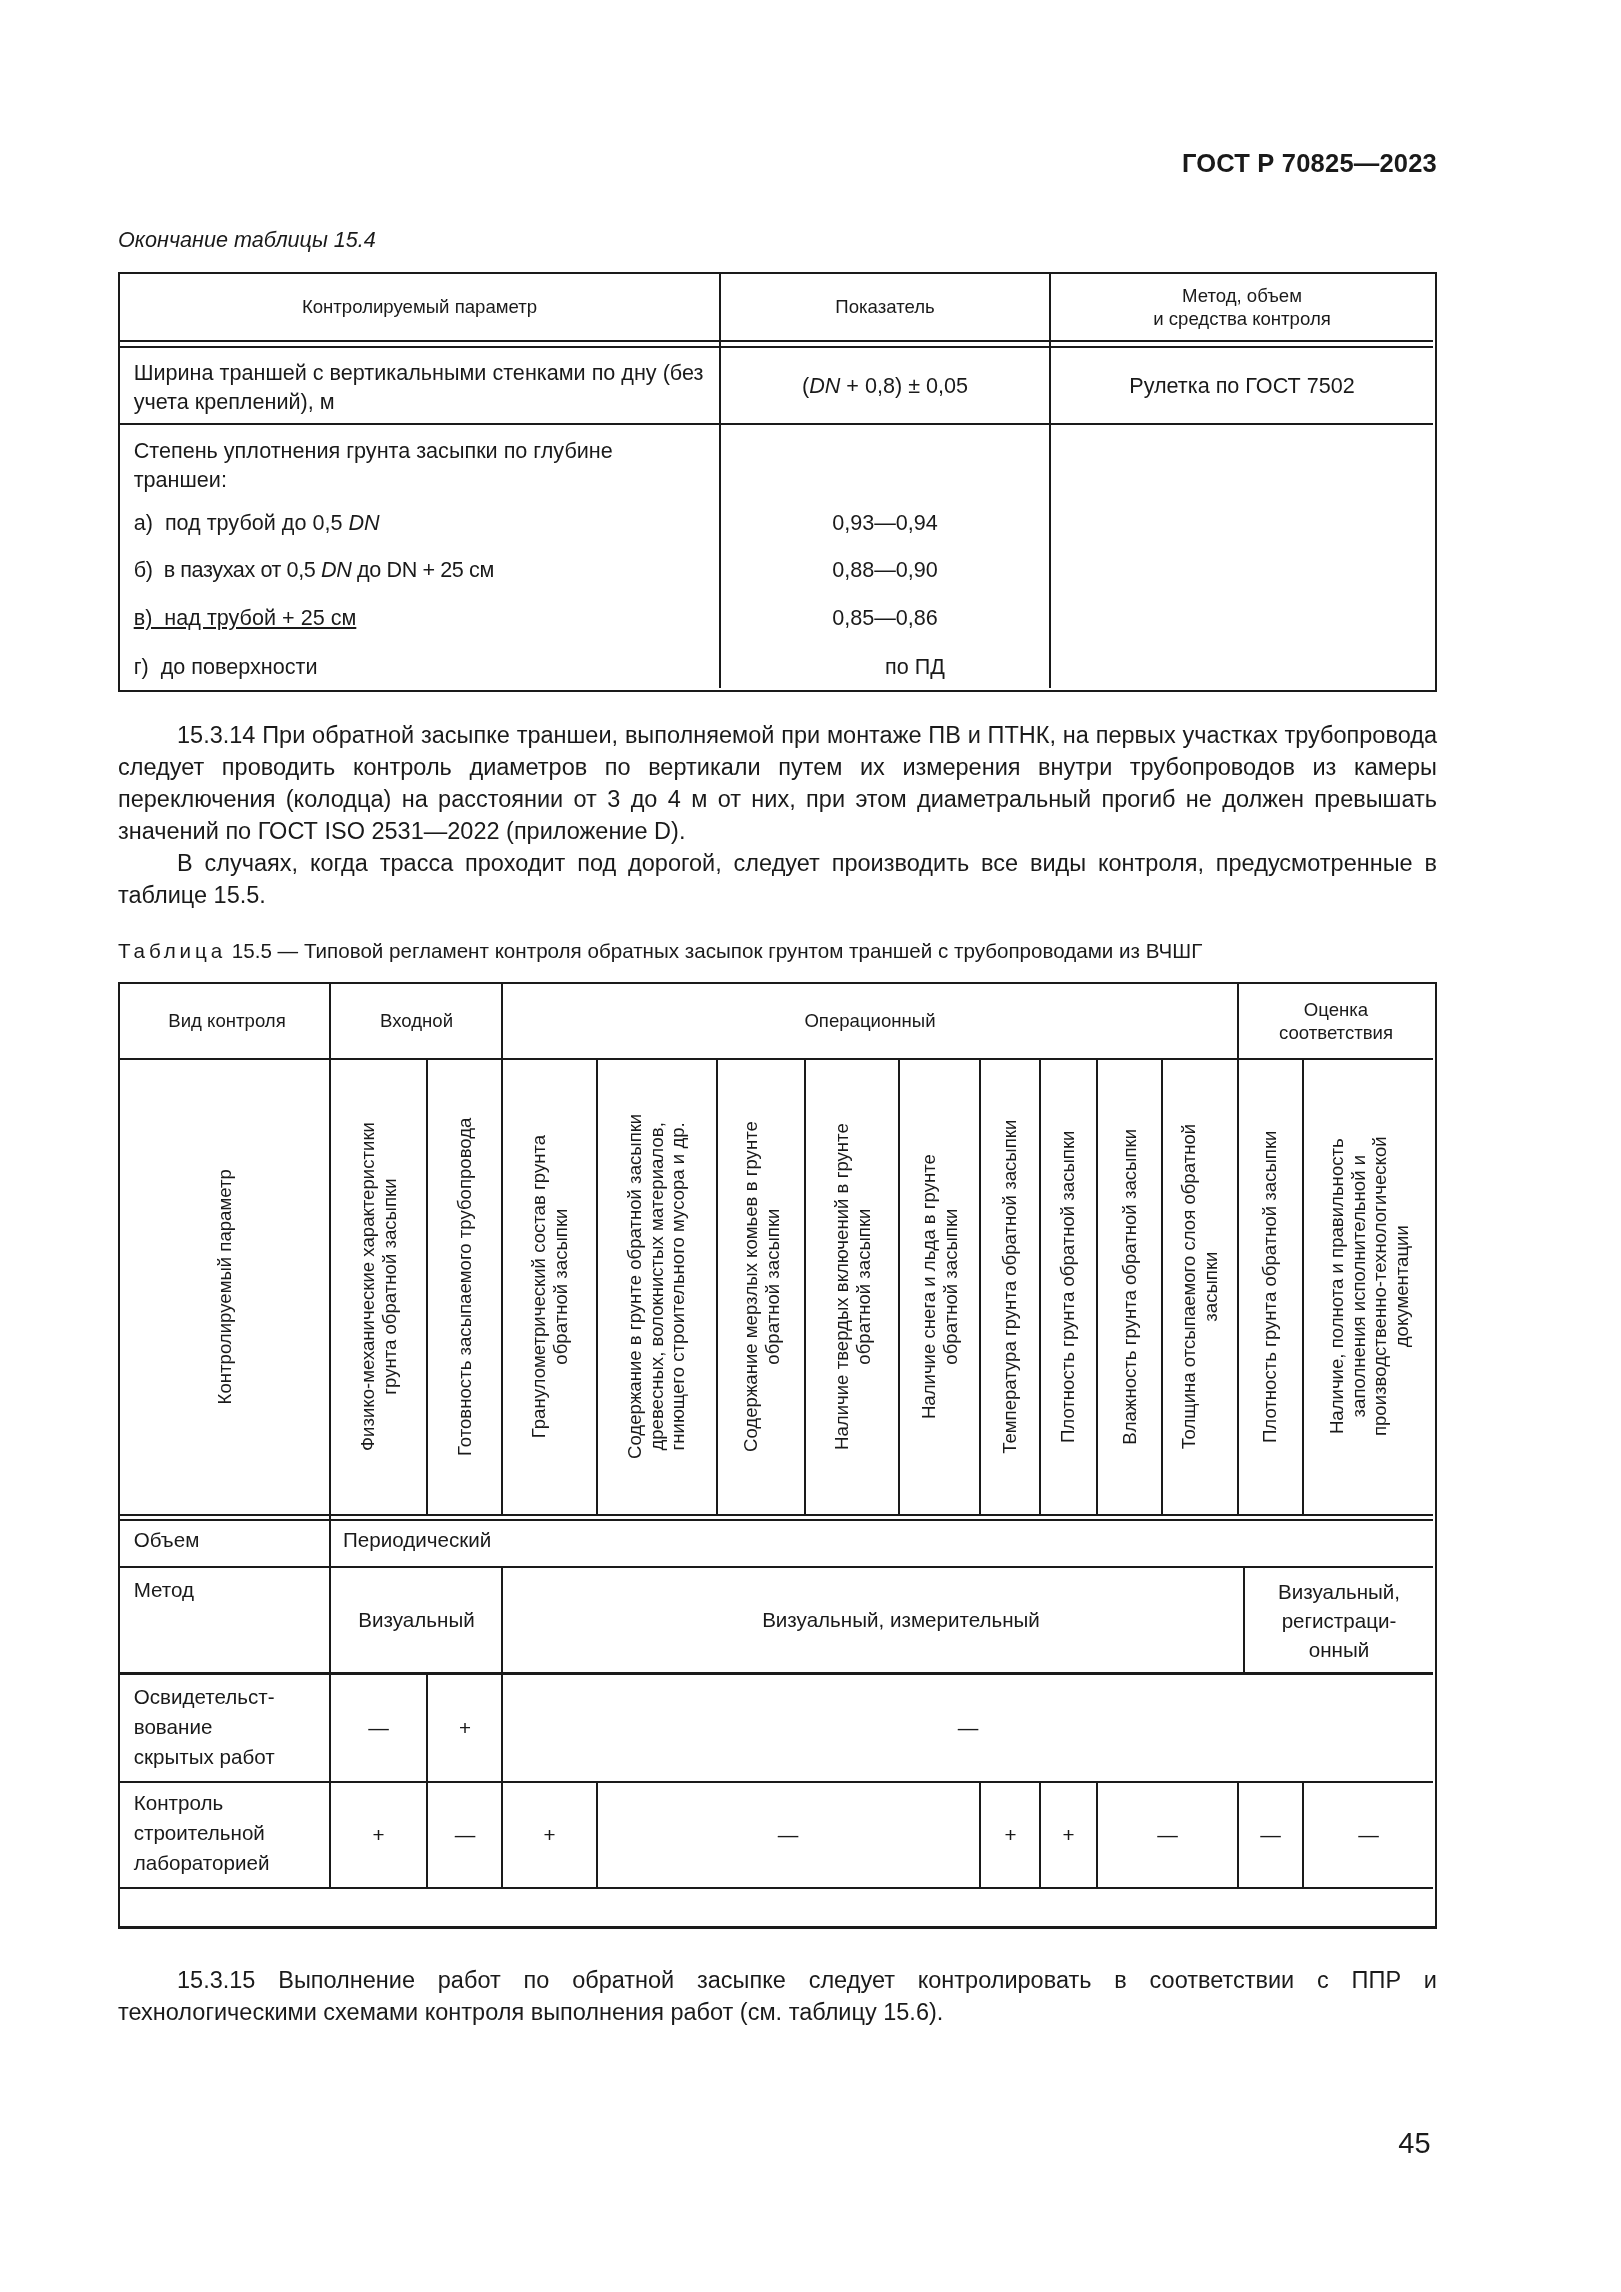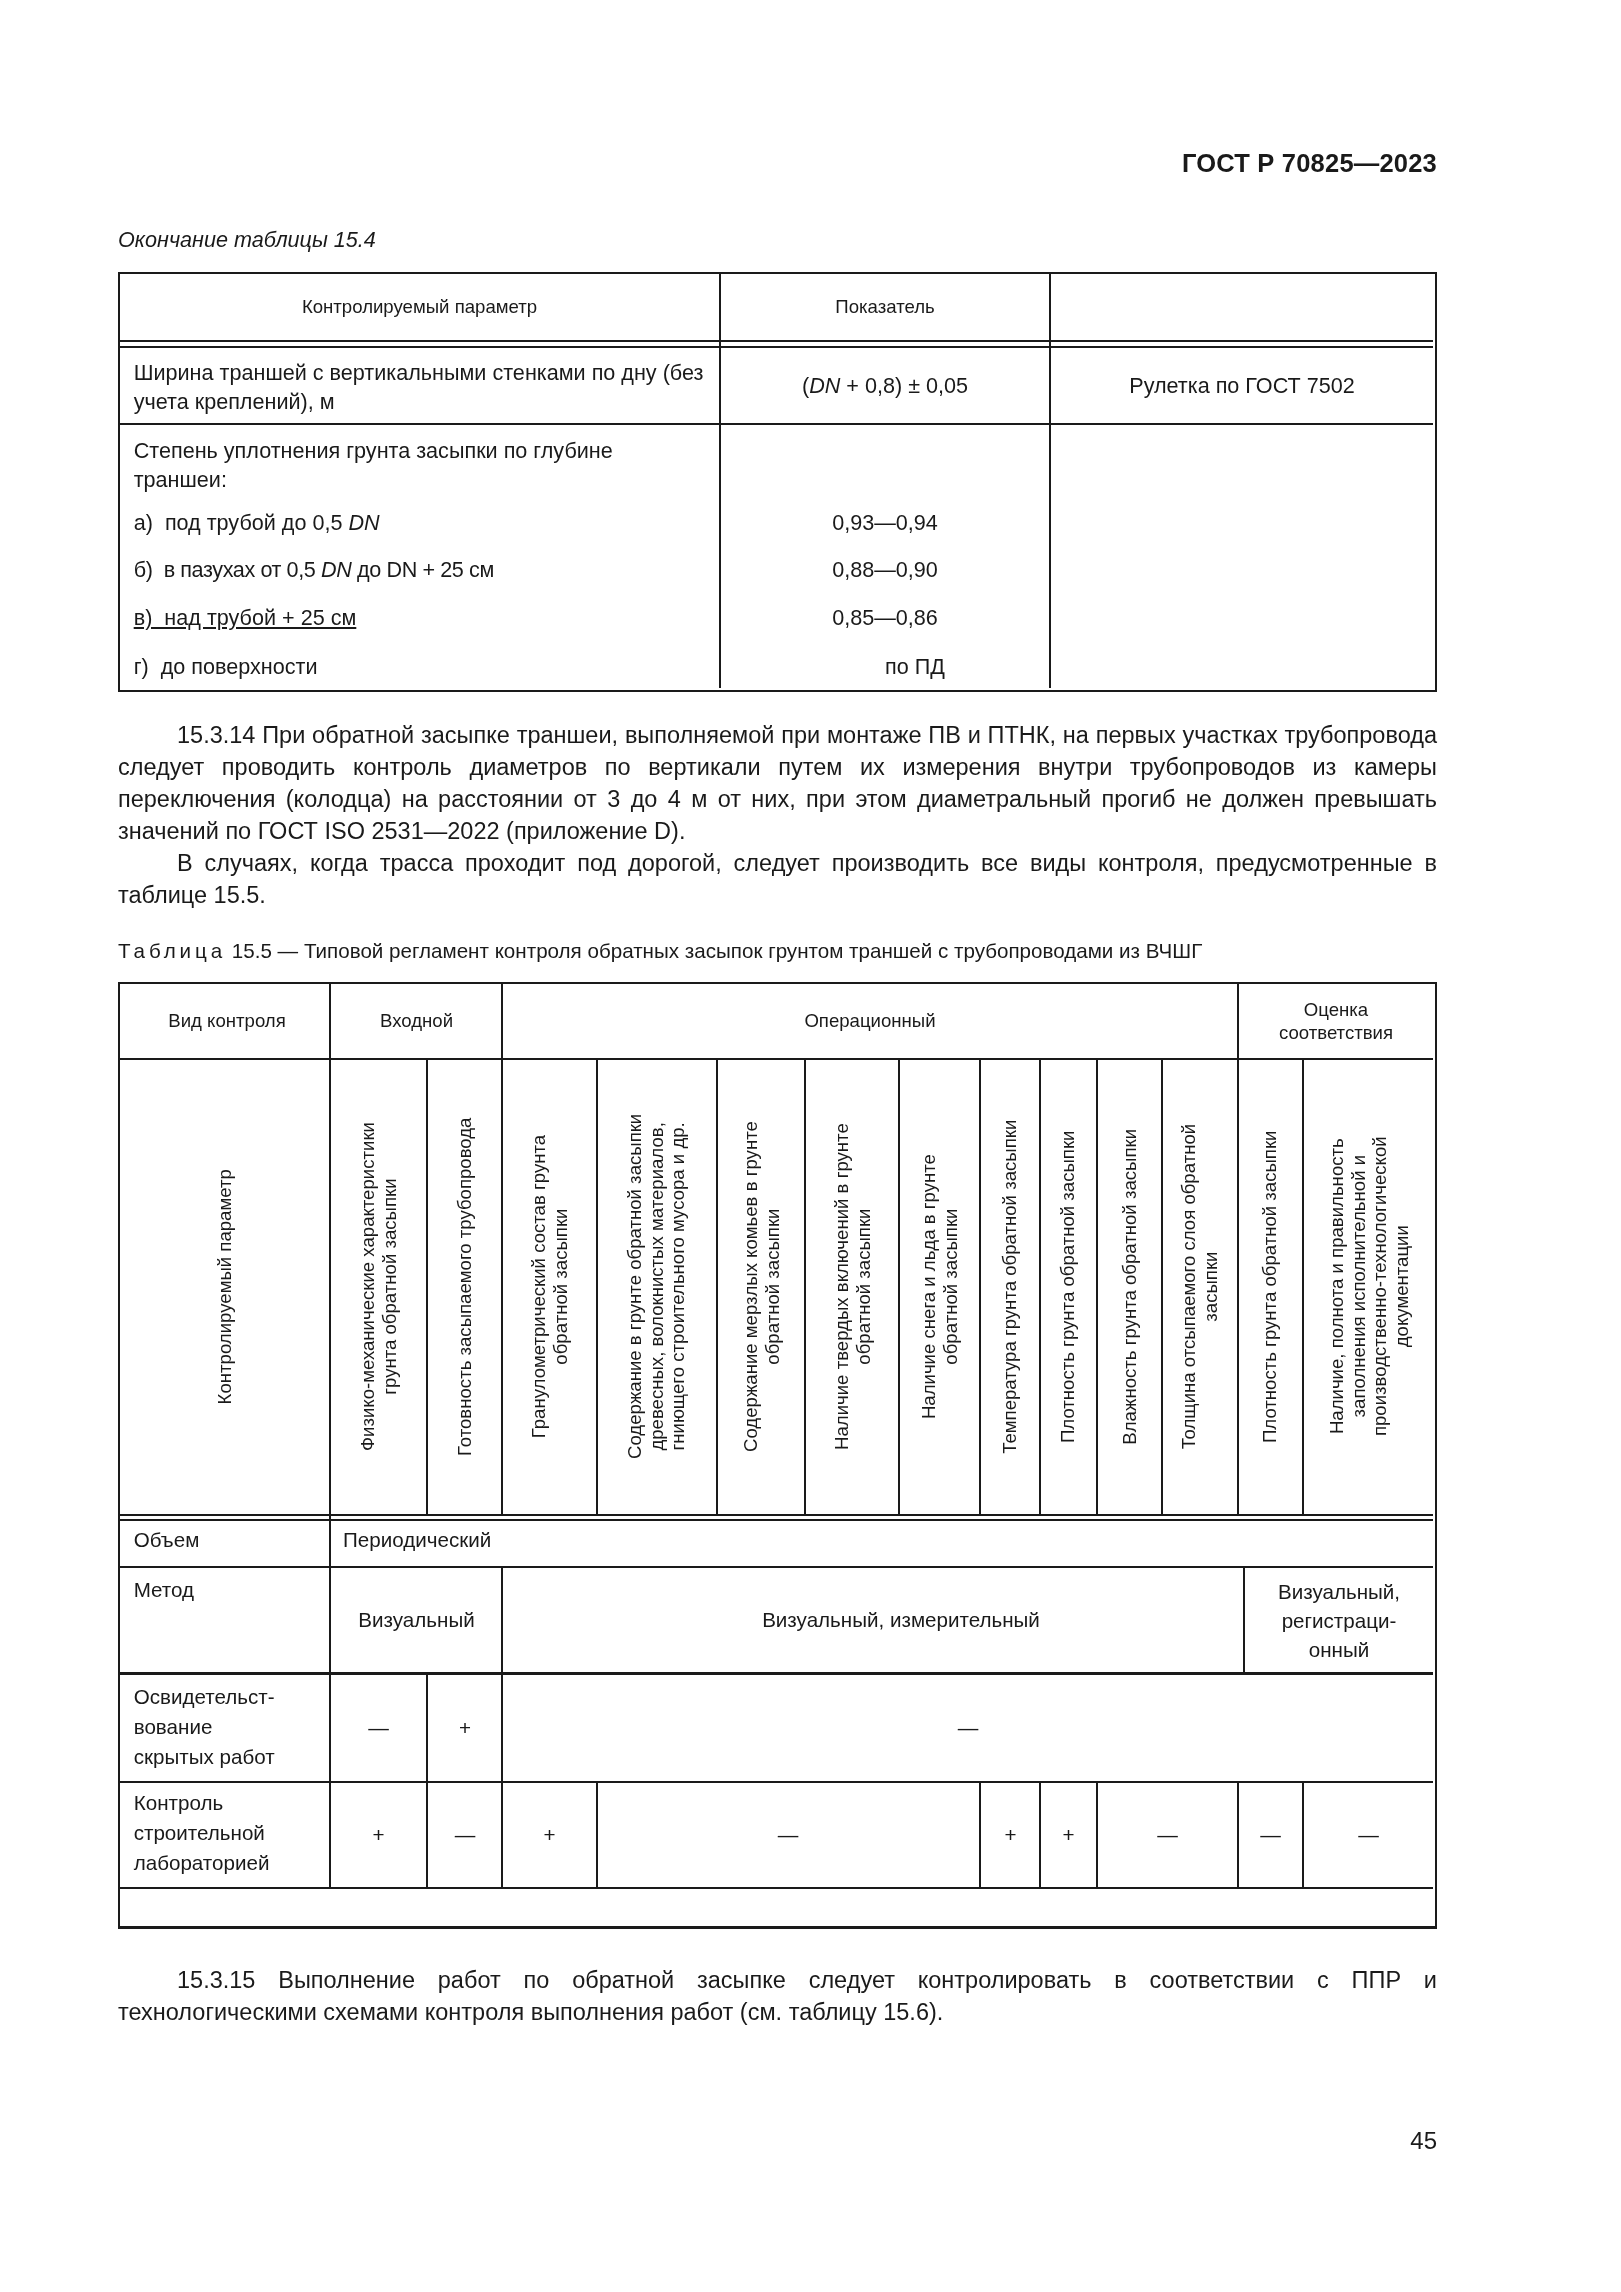--- a/index.html
+++ b/index.html
@@ -24,39 +24,41 @@
   .spaced { letter-spacing: 3.9px; }
 
   
   .t155 { position: absolute; left: 118px; top: 982px; width: 1319px; height: 947px; border: 2.9px solid #1a1a1a; border-bottom-width: 3.9px; }
   .t155 .c { position: absolute; font-size: 20.6px; }
   .rot { position: absolute; display: flex; align-items: center; justify-content: center; }
   .rot > span { display: block; transform: rotate(-90deg); white-space: pre; text-align: center; font-size: 18.6px; line-height: 21.6px; }
   .sign { font-size: 23.5px; }
   .note { position: absolute; font-size: 20.6px; }
 
-  .page-num { position: absolute; left: 1392px; top: 2127px; width: 45px; text-align: right; font-size: 24px; }
+  .page-num { position: absolute; left: 1392px; top: 2127px; width: 45px; text-align: center; font-size: 29px; }
 </style>
 </head>
 <body>
 
 <div class="gost-header">ГОСТ Р 70825—2023</div>
 <div class="table-continuation">Окончание таблицы 15.4</div>
 
 <div class="t154">
 
   <div class="vline" style="left:599px; top:0; height:414px;"></div>
   <div class="vline" style="left:929px; top:0; height:414px;"></div>
 
   <div class="hline" style="left:0; width:1313px; top:66px;"></div>
   <div class="hline" style="left:0; width:1313px; top:72px;"></div>
   <div class="hline" style="left:0; width:1313px; top:149px;"></div>
 
   <div class="cell h-center" style="left:0; top:0; width:599px; height:66px; font-size:18.6px;">Контролируемый параметр</div>
   <div class="cell h-center" style="left:601px; top:0; width:328px; height:66px; font-size:18.6px;">Показатель</div>
+  <div class="cell h-center" style="left:931px; top:0; width:382px; height:66px; font-size:18.6px; white-space:pre-line; line-height:23.5px;">Метод, объем
+и средства контроля</div>
 
   <div class="cell" style="left:13.7px; top:84px; width:578px; line-height:29px;">Ширина траншей с вертикальными стенками по дну (без учета креплений), м</div>
   <div class="cell h-center" style="left:601px; top:74px; width:328px; height:75px;">
     <span>(</span>
       <i>DN</i>
       <span style="white-space:pre"> + 0,8) ± 0,05</span>
   </div>
   <div class="cell h-center" style="left:931px; top:74px; width:382px; height:75px;">Рулетка по ГОСТ 7502</div>
 
   <div class="cell" style="left:13.7px; top:162px; width:578px; line-height:29px;">Степень уплотнения грунта засыпки по глубине траншеи:</div>

